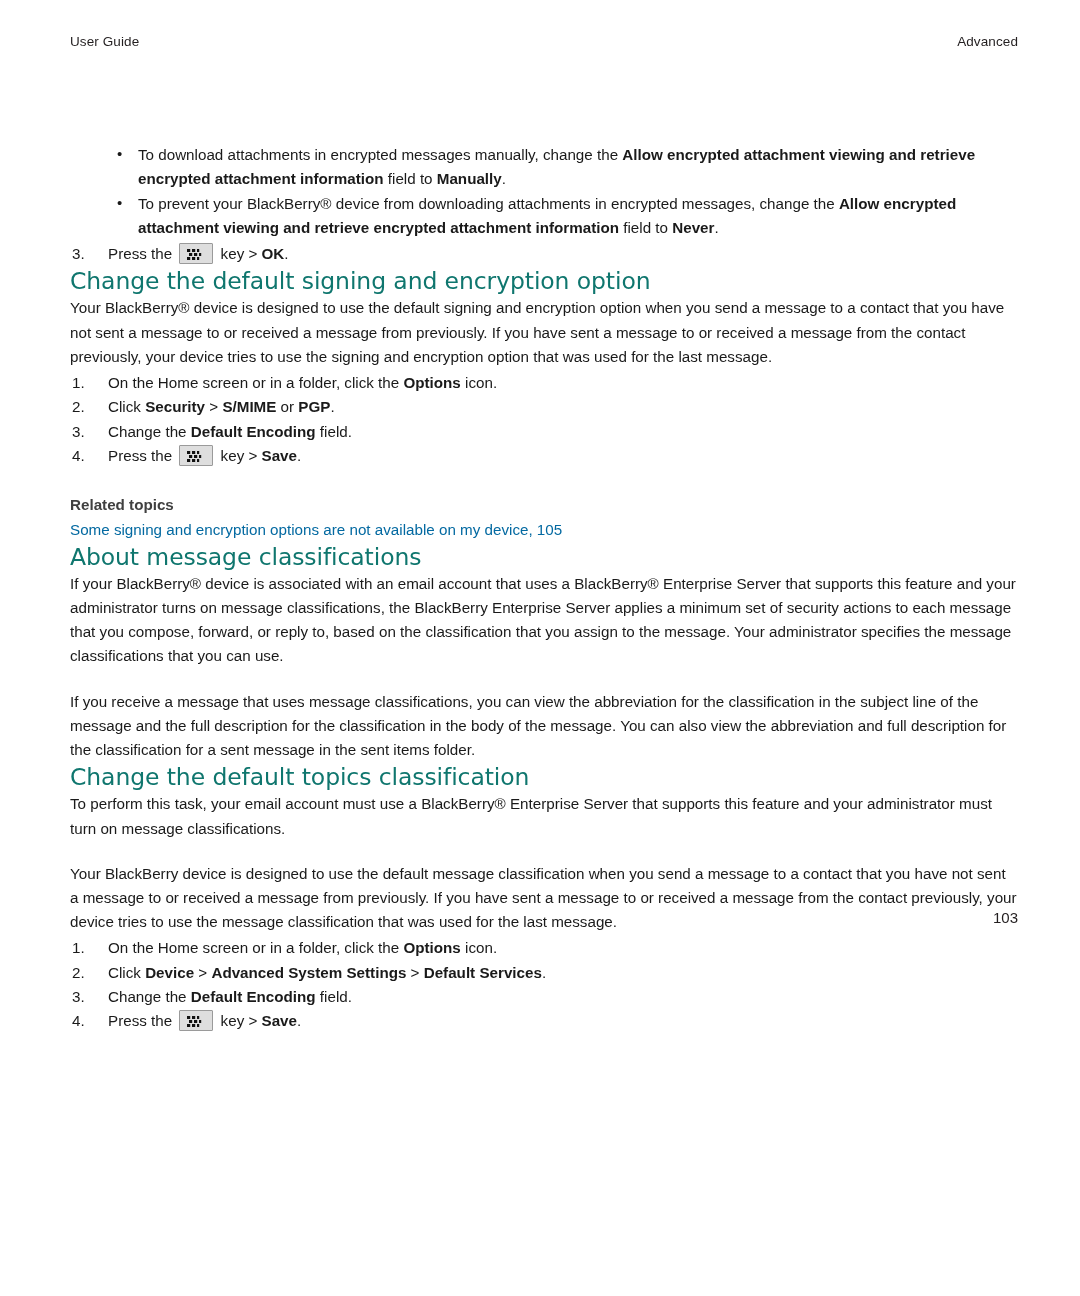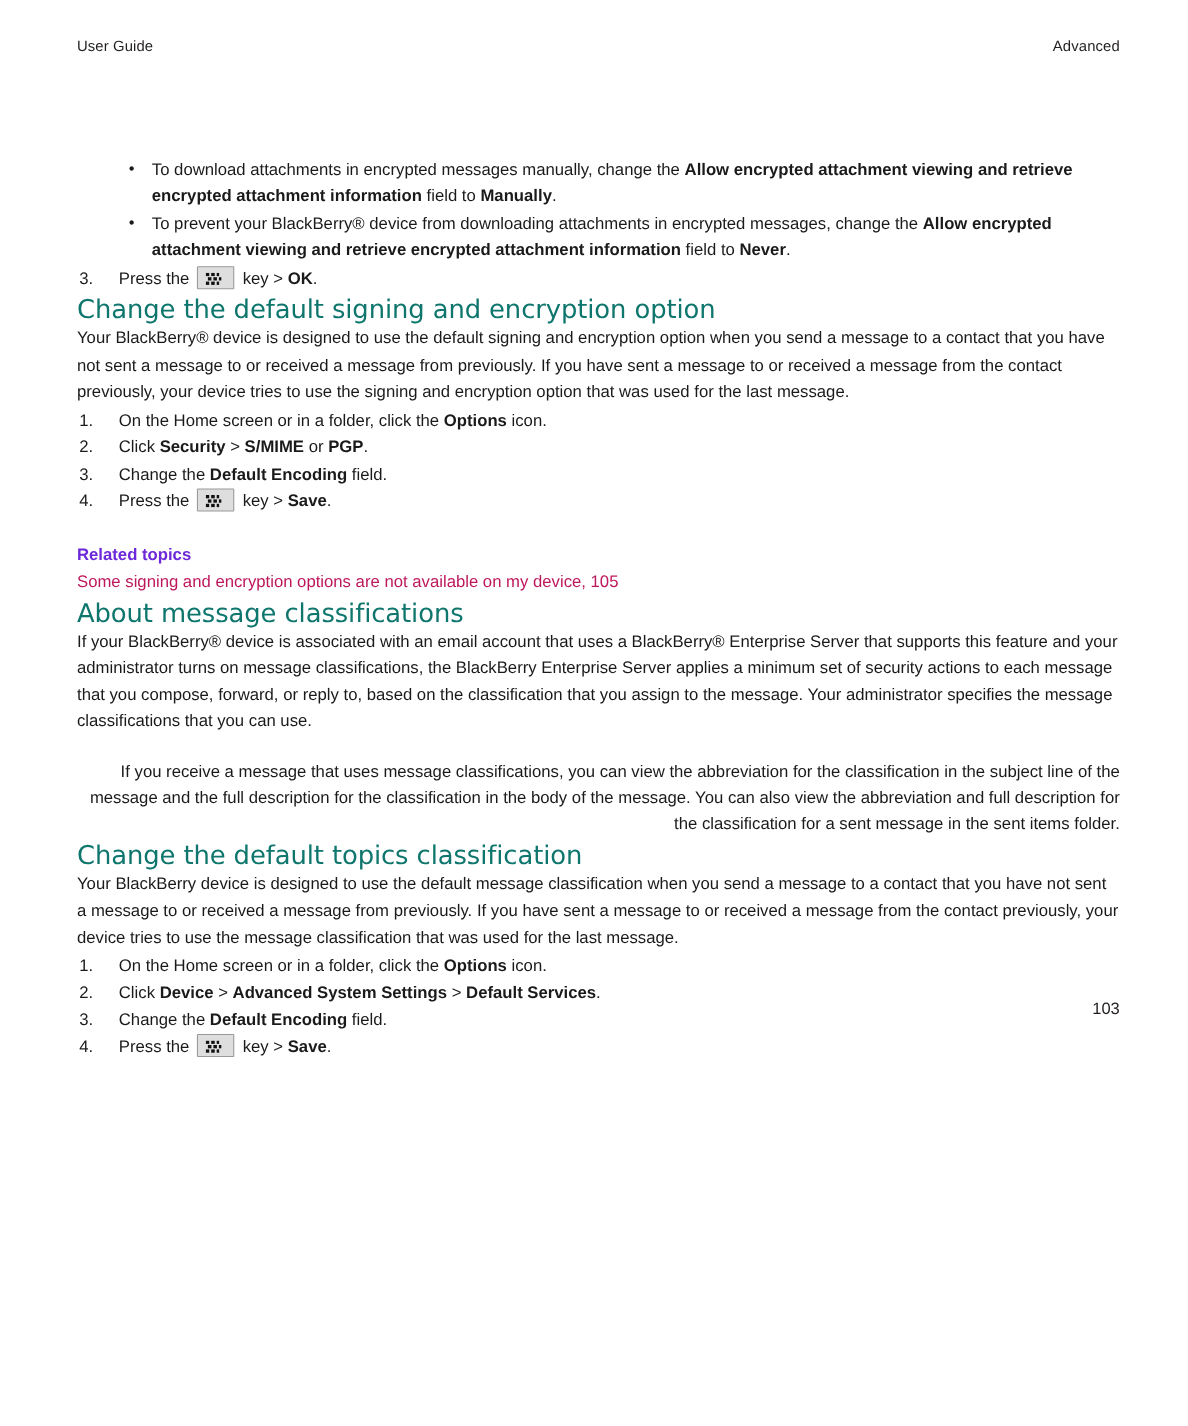--- a/index.html
+++ b/index.html
@@ -44,21 +44,21 @@
     width: 948px;
   }
 
   p.body {
     font-size: 15.2px;
     line-height: 24.2px;
     margin: 0 0 0 0;
     color: #1a1a1a;
     text-align: left;
   }
-  p.body + p.body { margin-top: 21px; text-align: right; }
+  p.body + p.body { margin-top: 21px; }
 
   b, strong { font-weight: bold; }
 
   
   h2.heading {
     font-family: "DejaVu Sans", sans-serif;
     font-weight: normal;
     font-size: 23.5px;
     line-height: 30px;
     color: #0f766e;
@@ -125,21 +125,21 @@
     box-sizing: border-box;
     border-radius: 1px;
   }
   .bb-key svg { position: absolute; left: 7px; top: 5px; }
 
   
   .related-label {
     font-size: 15.2px;
     line-height: 24.3px;
     font-weight: bold;
-    color: #6d28d9;
+    color: #404040;
     margin-top: 25px;
   }
   .related-link {
     font-size: 15.2px;
     line-height: 24.3px;
     color: #41b6e6;
     text-decoration: none;
     display: block;
   }
 
@@ -199,29 +199,30 @@
                   <rect x="10" y="0" width="2.2" height="3" fill="#111111"></rect>
                   <rect x="2" y="4" width="3.2" height="3" fill="#111111"></rect>
                   <rect x="7" y="4" width="3.2" height="3" fill="#111111"></rect>
                   <rect x="12" y="4" width="2.2" height="3" fill="#111111"></rect>
                   <rect x="0" y="8" width="3.2" height="3" fill="#111111"></rect>
                   <rect x="5" y="8" width="3.2" height="3" fill="#111111"></rect>
                   <rect x="10" y="8" width="2.2" height="3" fill="#111111"></rect>
                 </svg></span><span> key &gt; </span><b>Save</b><span>.</span></li>
           </ol>
           <div class="related-label">Related topics</div>
-          <a class="related-link" href="#" style="color: #be185d;">Some signing and encryption options are not available on my device, 105</a>
+          <a class="related-link" href="#" style="color: #0369a1;">Some signing and encryption options are not available on my device, 105</a>
         </div>
         <div>
           <h2 class="heading h-gap-before">About message classifications</h2>
           <p class="body h-gap-after"><span>If your BlackBerry® device is associated with an email account that uses a BlackBerry® Enterprise Server that supports this feature and your administrator turns on message classifications, the BlackBerry Enterprise Server applies a minimum set of security actions to each message that you compose, forward, or reply to, based on the classification that you assign to the message. Your administrator specifies the message classifications that you can use.</span></p>
           <p class="body"><span>If you receive a message that uses message classifications, you can view the abbreviation for the classification in the subject line of the message and the full description for the classification in the body of the message. You can also view the abbreviation and full description for the classification for a sent message in the sent items folder.</span></p>
         </div>
         <div>
           <h2 class="heading h-gap-before">Change the default topics classification</h2>
+          <p class="body h-gap-after"><span>To perform this task, your email account must use a BlackBerry® Enterprise Server that supports this feature and your administrator must turn on message classifications.</span></p>
           <p class="body"><span>Your BlackBerry device is designed to use the default message classification when you send a message to a contact that you have not sent a message to or received a message from previously. If you have sent a message to or received a message from the contact previously, your device tries to use the message classification that was used for the last message.</span></p>
           <ol class="steps" style="margin-top: 2px;">
             <li><span class="num">1.</span><span>On the Home screen or in a folder, click the </span><b>Options</b><span> icon.</span></li>
             <li><span class="num">2.</span><span>Click </span><b>Device</b><span> &gt; </span><b>Advanced System Settings</b><span> &gt; </span><b>Default Services</b><span>.</span></li>
             <li><span class="num">3.</span><span>Change the </span><b>Default Encoding</b><span> field.</span></li>
             <li><span class="num">4.</span><span>Press the </span><span class="bb-key"><svg width="20" height="12" viewBox="0 0 20 12">
                   <rect x="0" y="0" width="3.2" height="3" fill="#111111"></rect>
                   <rect x="5" y="0" width="3.2" height="3" fill="#111111"></rect>
                   <rect x="10" y="0" width="2.2" height="3" fill="#111111"></rect>
                   <rect x="2" y="4" width="3.2" height="3" fill="#111111"></rect>

